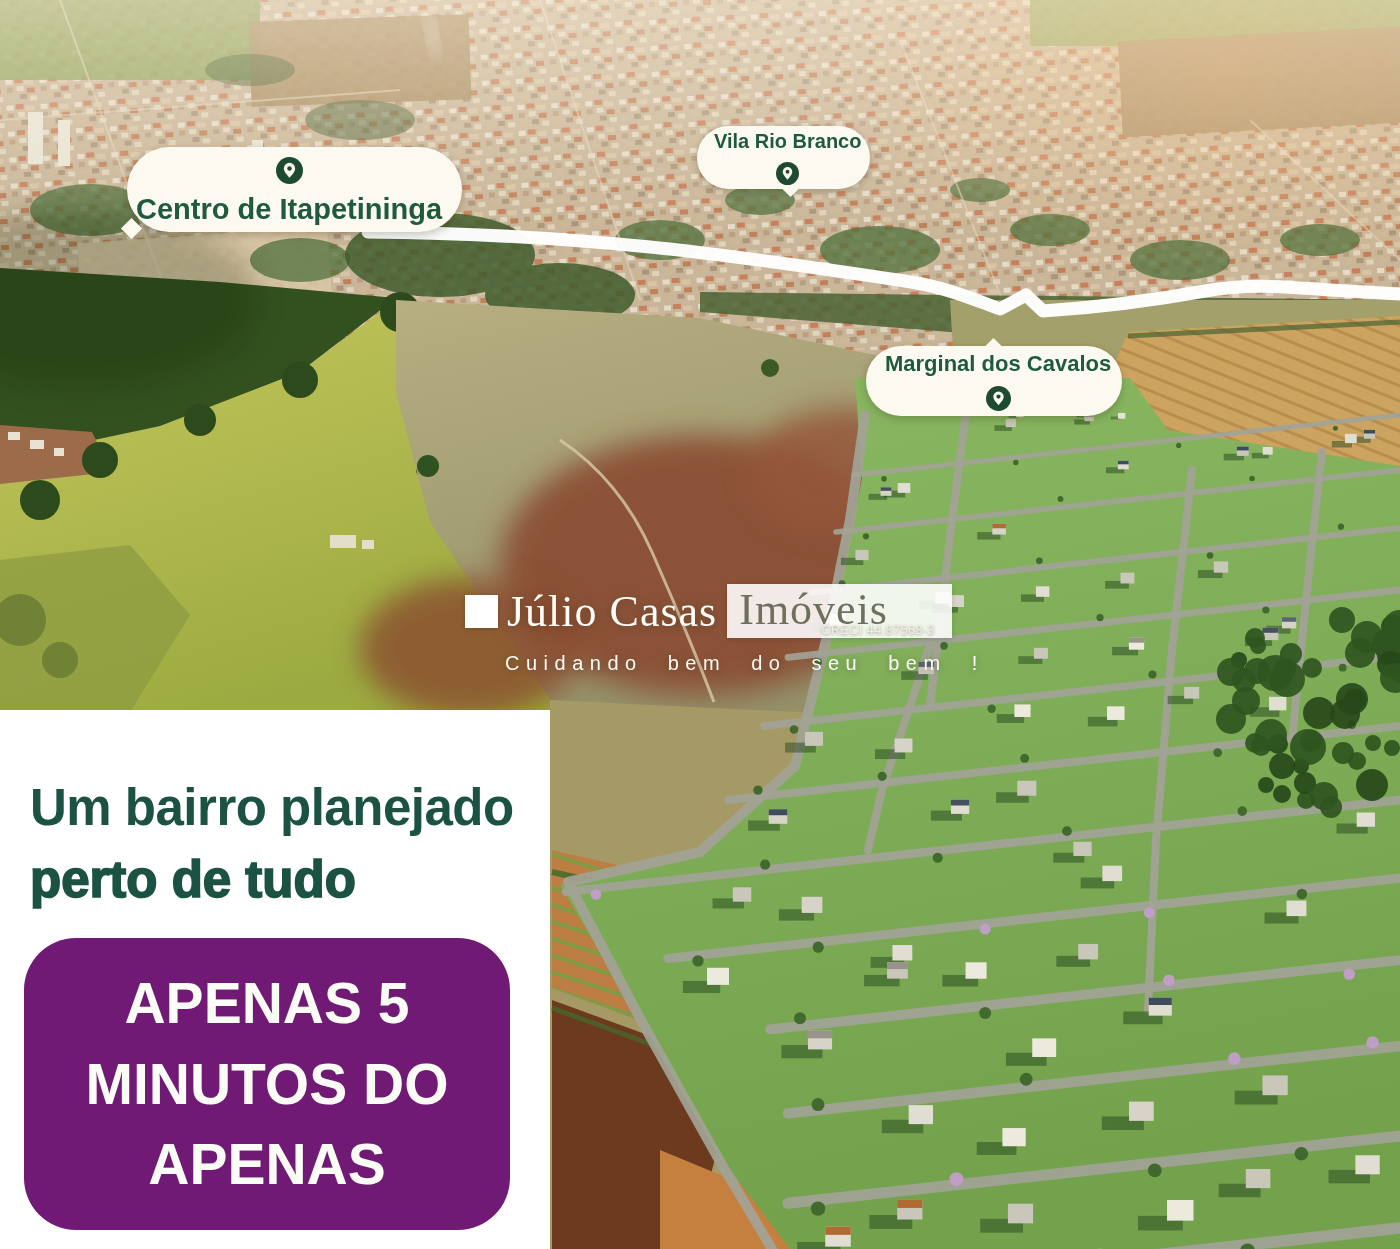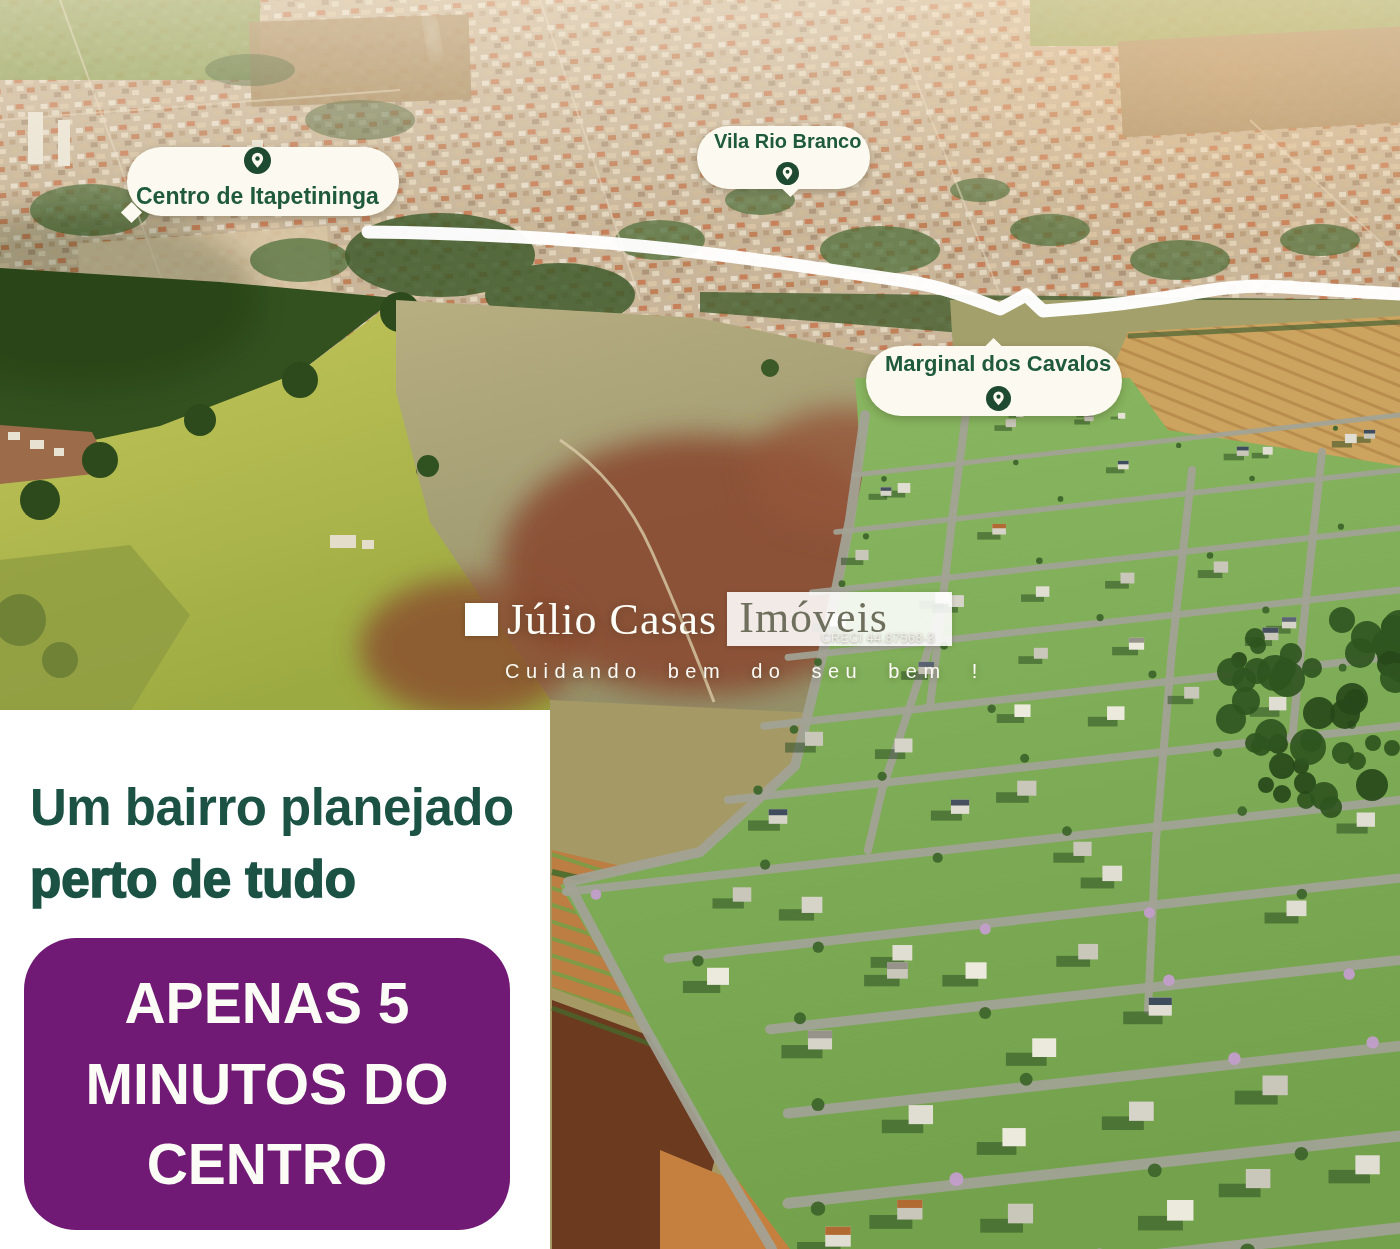--- a/index.html
+++ b/index.html
@@ -6,31 +6,31 @@
   .stage{position:relative;width:1400px;height:1249px;overflow:hidden;
          font-family:"Liberation Sans",sans-serif;background:#c9b69a;}
   .stage svg.scene{position:absolute;inset:0;display:block;}
 
   
   .pill{position:absolute;display:flex;align-items:center;gap:9px;
         background:#fcfaf0;border-radius:999px;color:#1e5a3b;font-weight:700;
         box-shadow:0 3px 8px rgba(40,40,20,.25);z-index:30;white-space:nowrap;flex-direction:column;}
   .pill .tail{position:absolute;width:15px;height:15px;background:#fcfaf0;
               transform:rotate(45deg);z-index:-1;}
-  .pill-centro{left:127px;top:147px;padding:0 20px 6px 9px;font-size:23px;}
+  .pill-centro{left:127px;top:147px;padding:10px 20px 6px 9px;font-size:29px;}
   .pill-centro .tail{left:-3px;bottom:-4px;}
   .pill-vila{left:697px;top:126px;padding:4px 9px 4px 17px;font-size:20px;}
   .pill-vila .tail{left:86px;bottom:-5px;}
   .pill-marginal{left:866px;top:346px;padding:5px 11px 5px 19px;font-size:22px;text-align:right;}
   .pill-marginal .tail{left:120px;top:-5px;}
   .pin{display:inline-flex;}
 
   
   .watermark{position:absolute;left:465px;top:584px;z-index:20;
-             font-family:"Liberation Serif",serif;color:#fff;margin-top:8px;}
+             font-family:"Liberation Serif",serif;color:#fff;}
   .brand-row{display:flex;align-items:center;}
   .brand-square{width:33px;height:33px;background:#ffffff;display:inline-block;
                 margin-right:9px;box-shadow:0 1px 5px rgba(0,0,0,.2);}
   .brand-first{font-size:44px;letter-spacing:1px;color:#fdfdf7;
                text-shadow:0 1px 8px rgba(40,40,30,.35);}
   .brand-second-wrap{display:inline-block;background:rgba(255,255,255,.88);
                margin-left:10px;padding:0 64px 3px 12px;box-shadow:0 1px 5px rgba(0,0,0,.15);}
   .brand-second{font-size:44px;color:#6f6f5e;letter-spacing:1px;}
   .creci{position:absolute;left:255px;top:39px;width:215px;text-align:right;
          font-family:"Liberation Sans",sans-serif;font-size:12.5px;color:#f2eee3;
@@ -533,16 +533,16 @@
   </div>
 
   <div class="panel">
     <div class="headline">
       <div class="h1a">Um bairro planejado</div>
       <div class="h1b">perto de tudo</div>
     </div>
     <div class="badge">
       <div>APENAS 5</div>
       <div>MINUTOS DO</div>
-      <div>CENTRO</div>
+      <div>APENAS</div>
     </div>
   </div>
 </div>
 
 </body></html>

